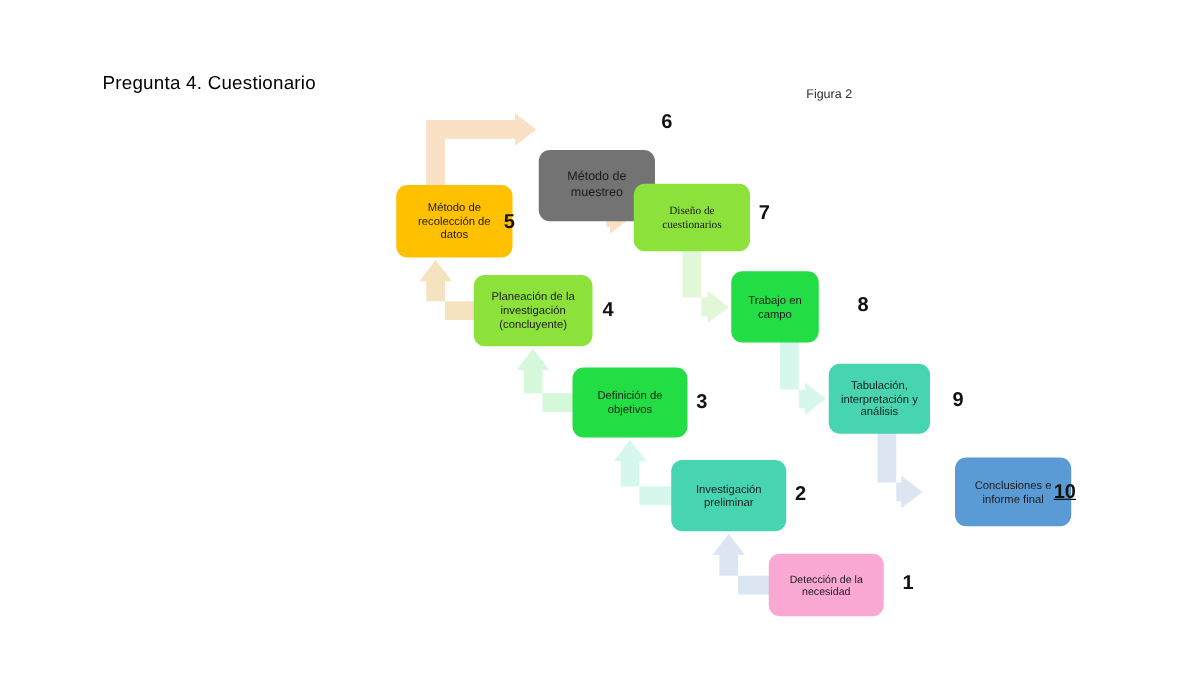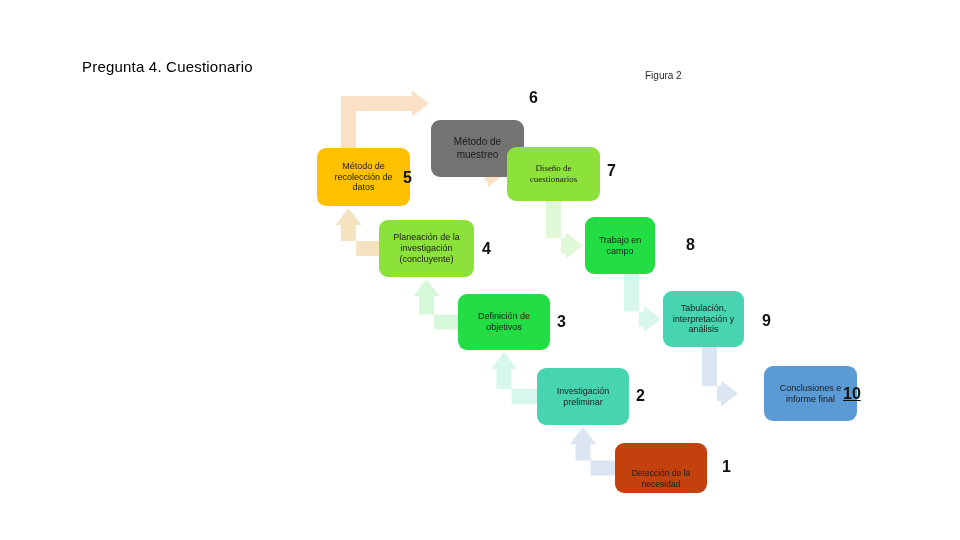--- a/index.html
+++ b/index.html
@@ -73,21 +73,21 @@
       <polygon points="426.5,279 439.5,296 434,296 434,329.5 462,329.5 462,314.5 419,314.5 419,296 413.5,296" fill="#D5F8DB"></polygon>
       <polygon points="348.5,208 361.5,225 356,225 356,256 383,256 383,241 341,241 341,225 335.5,225" fill="#F5E3C0"></polygon>
       <polygon points="429,103.5 412,90.5 412,96 341,96 341,204 356,204 356,111 412,111 412,116.5" fill="#FAE0C4"></polygon>
       <polygon points="505,174 488,161 488,166.5 470,166.5 470,130 485,130 485,181.5 488,181.5 488,187" fill="#FAE0C4"></polygon>
       <polygon points="583,245.5 566,232.5 566,238 546,238 546,199 561,199 561,253 566,253 566,258.5" fill="#E0F7D8"></polygon>
       <polygon points="661,319 644,306 644,311.5 624,311.5 624,272 639,272 639,326.5 644,326.5 644,332" fill="#D8F7EC"></polygon>
       <polygon points="738,393.5 721,380.5 721,386 702,386 702,345 717,345 717,401 721,401 721,406.5" fill="#DCE6F2"></polygon>
     </svg>
 
   <div id="node-layer">
-      <div class="node" style="left: 615px; top: 443px; width: 92px; height: 50px; background: #c2410c; font-size: 8.5px; align-items: flex-end;">
+      <div class="node" style="left: 615px; top: 443px; width: 92px; height: 50px; background: #f9a8d4; font-size: 8.5px;">
         <span class="node-label">Detección de la necesidad</span>
       </div>
       <div class="step-num" style="left: 722px; top: 458px;">1</div>
       <div class="node" style="left: 537px; top: 368px; width: 92px; height: 57px; background: rgb(70, 213, 176); font-size: 9px;">
         <span class="node-label">Investigación preliminar</span>
       </div>
       <div class="step-num" style="left: 636px; top: 387px;">2</div>
       <div class="node" style="left: 458px; top: 294px; width: 92px; height: 56px; background: rgb(34, 221, 68); font-size: 9px;">
         <span class="node-label">Definición de objetivos</span>
       </div>

